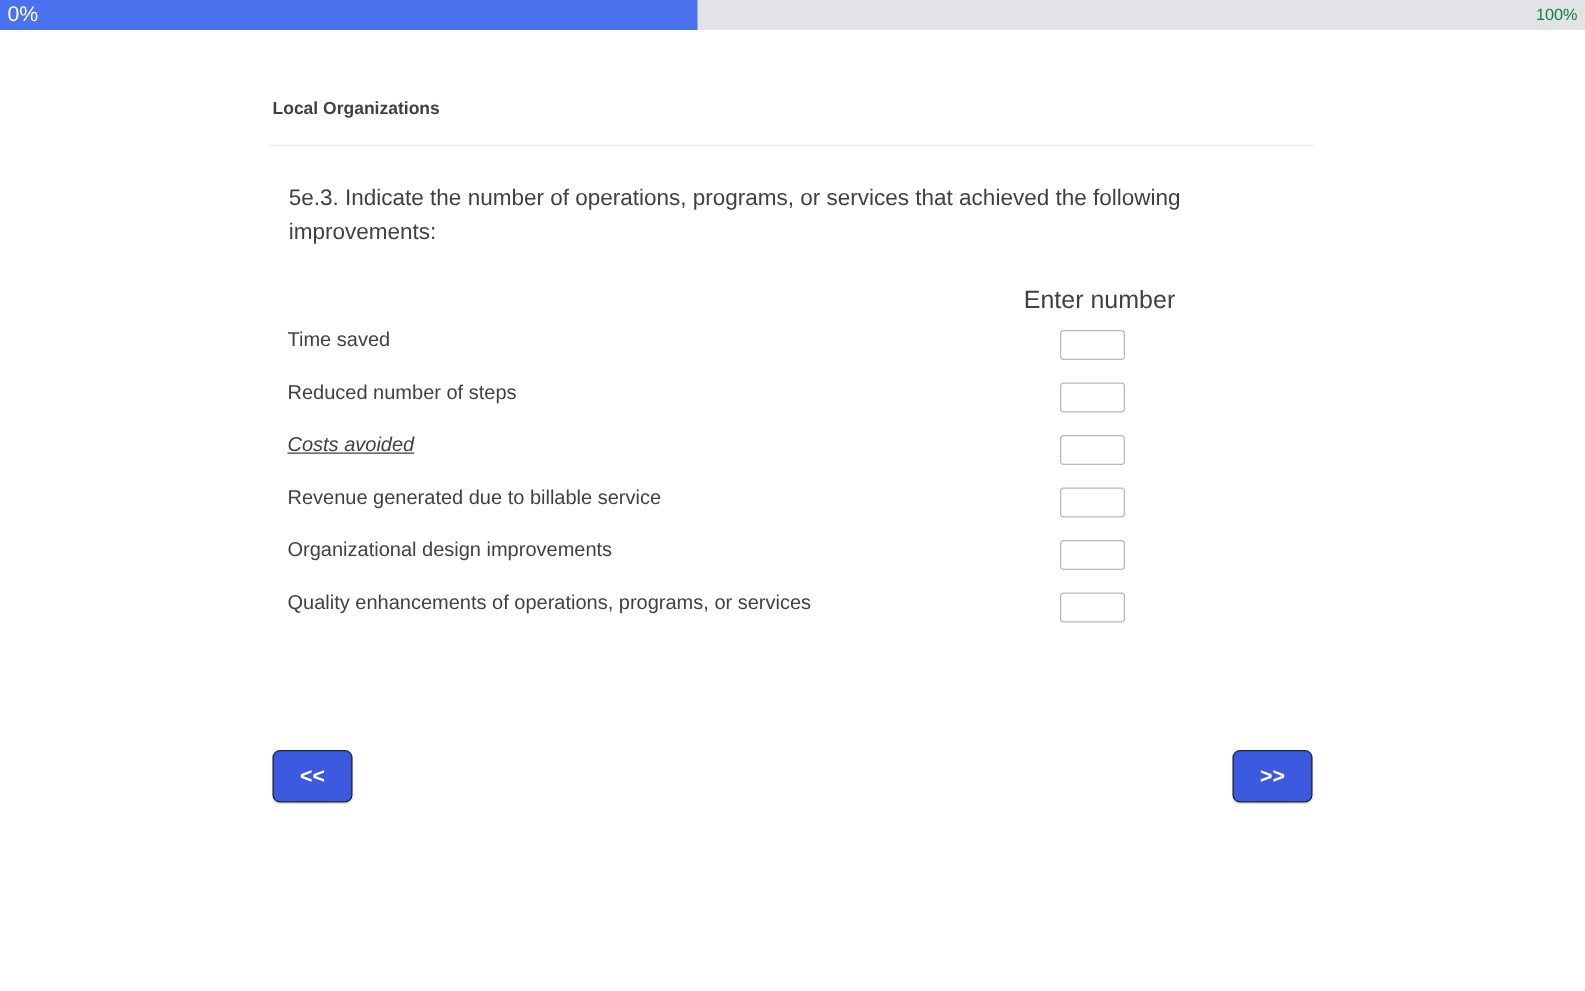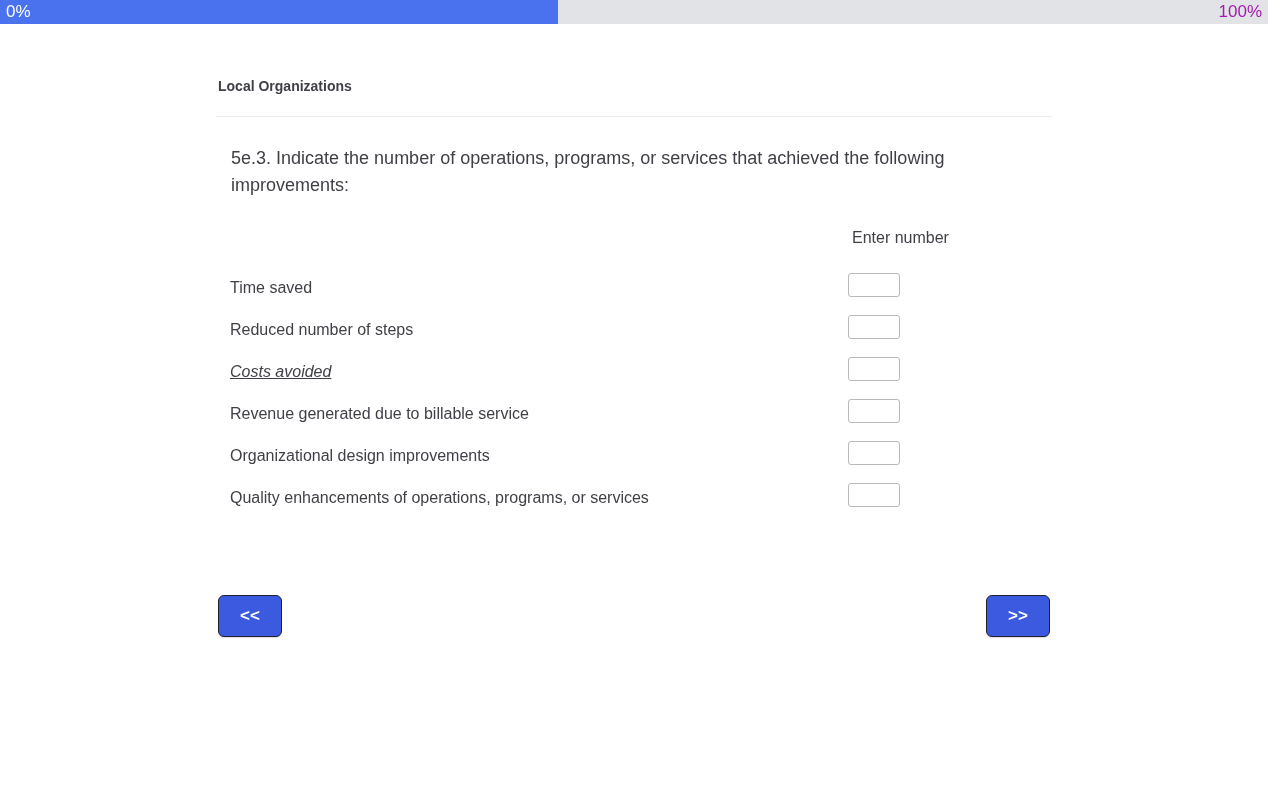--- a/index.html
+++ b/index.html
@@ -32,22 +32,22 @@
     left: 6px;
     top: 2px;
     font-size: 17px;
     color: #ffffff;
     line-height: 20px;
   }
   .progress-right-label {
     position: absolute;
     right: 6px;
     top: 2px;
-    font-size: 17px;
-    color: #a21caf;
+    font-size: 13px;
+    color: #15803d;
     line-height: 20px;
   }
 
   
   .page {
     width: 1268px;
     padding: 0;
   }
   .content {
     width: 836px;
@@ -84,29 +84,28 @@
   .matrix-head {
     display: flex;
     align-items: center;
     margin-bottom: 12px;
   }
   .matrix-head .label-col {
     width: 600px;
   }
   .matrix-head .input-col {
     flex: 1;
-    font-size: 16px;
+    font-size: 20px;
     color: #3f3f46;
     padding-left: 3px;
-    margin-left: 33px;
   }
 
   .matrix-row {
     display: flex;
-    align-items: flex-end;
+    align-items: flex-start;
     min-height: 38px;
     margin-bottom: 4px;
     gap: 32px;
   }
   .matrix-row .label-col {
     width: 600px;
     font-size: 16px;
     color: #3f3f46;
     padding-left: 14px;
   }

